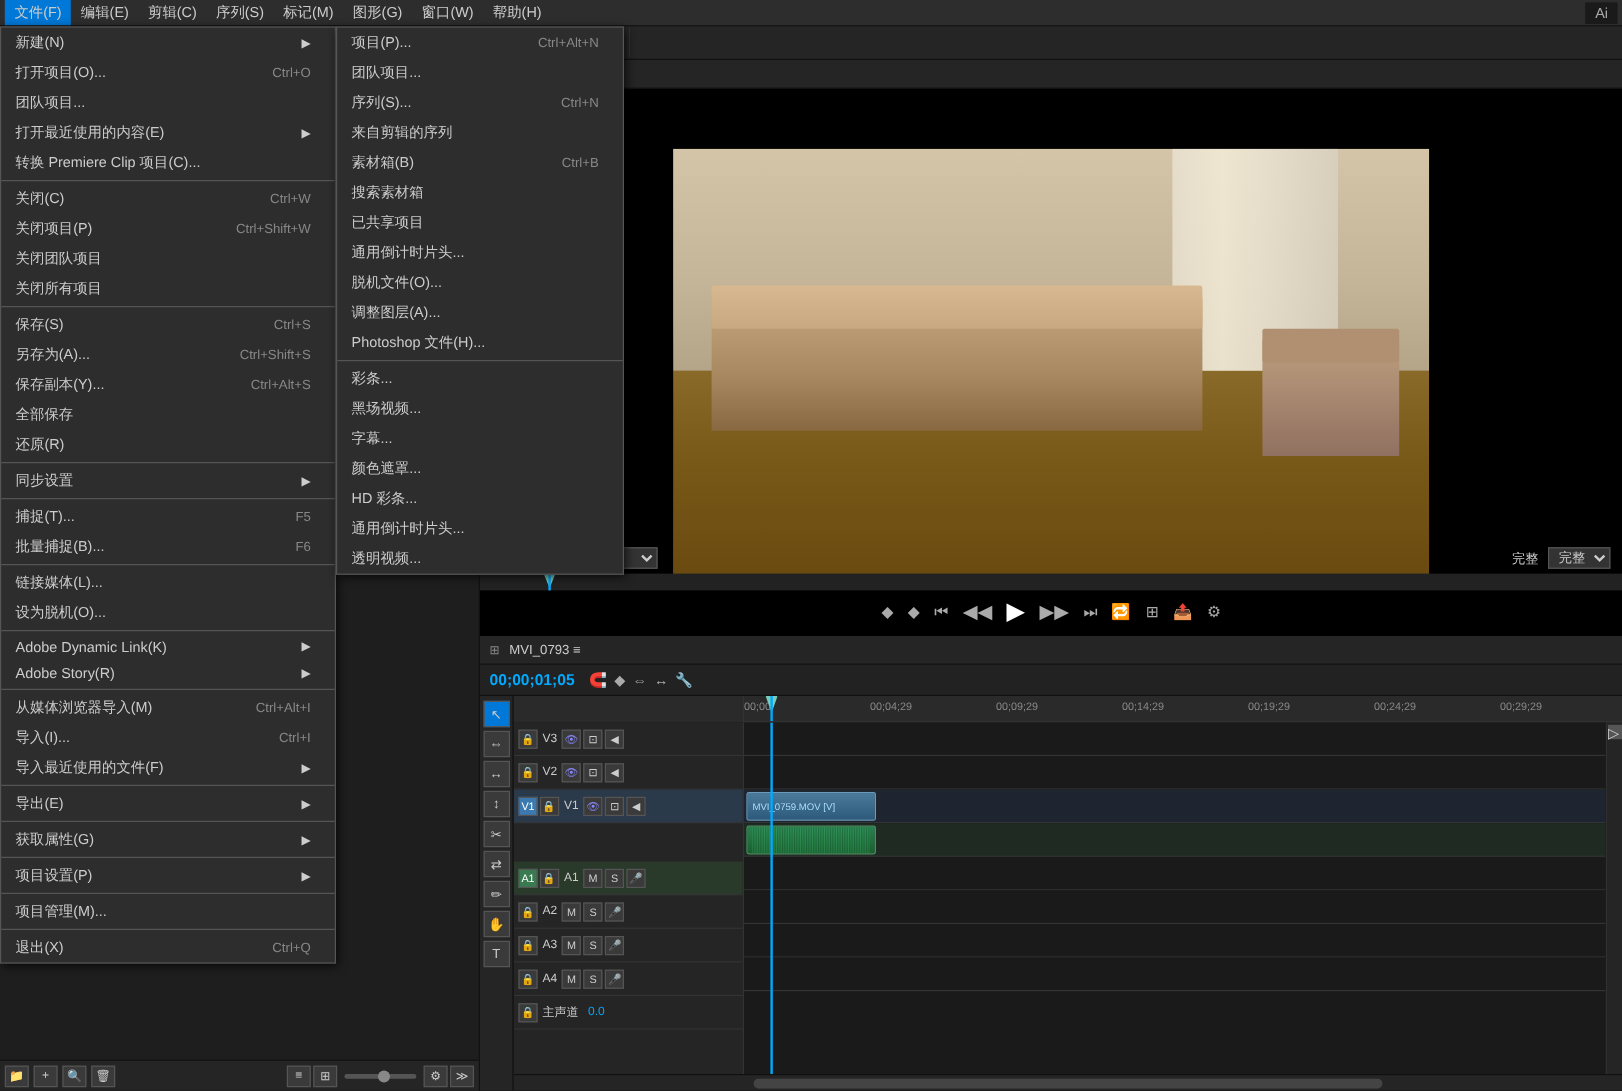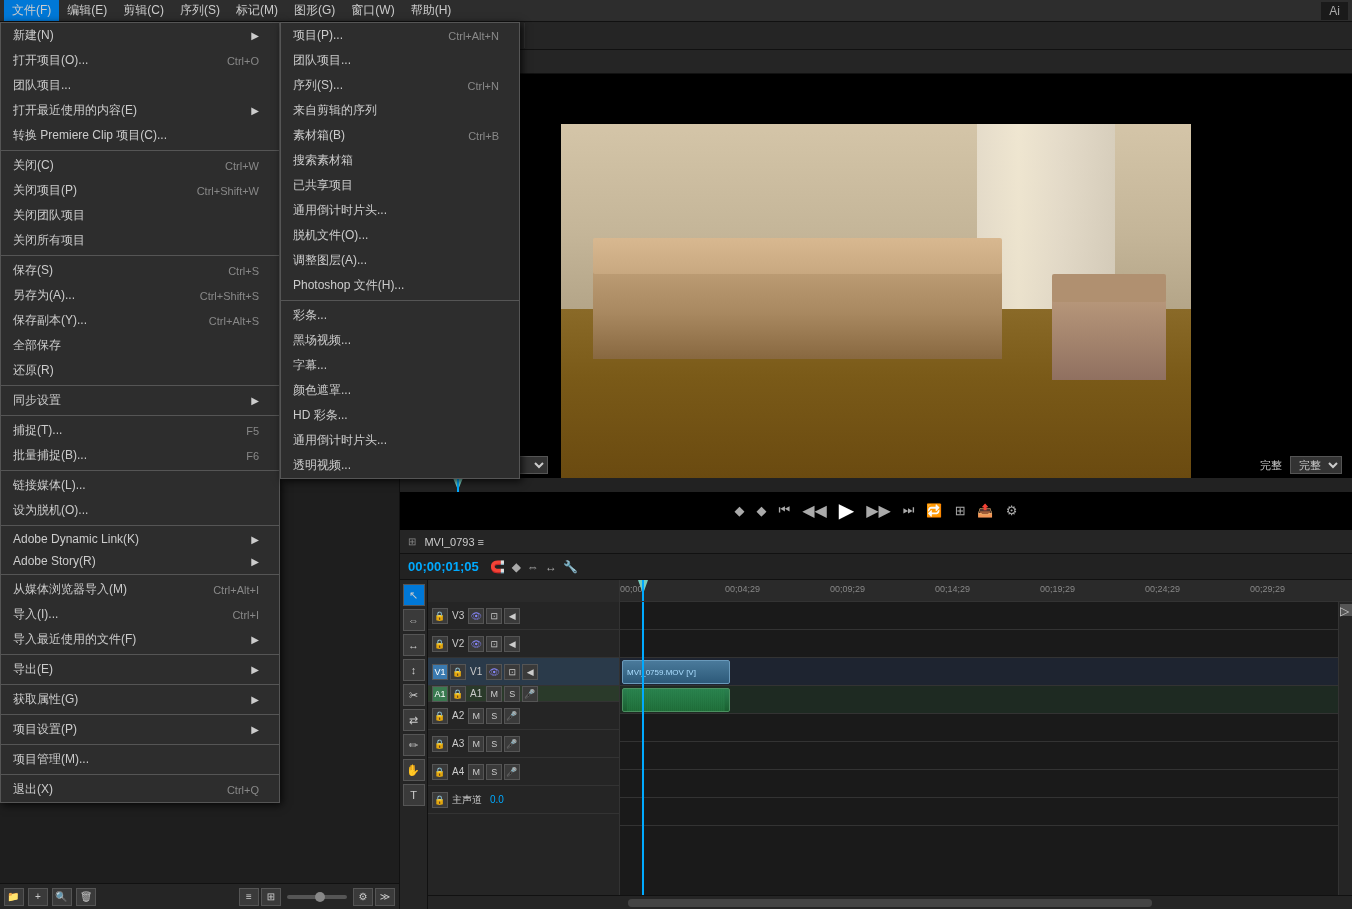--- a/index.html
+++ b/index.html
@@ -308,21 +308,21 @@
 
               <div class="track-label-row" style="height:28px;background:#2a3a4a;">
                 <div class="track-btn" style="background:#3a7ab0;color:#fff;">V1</div>
                 <div class="track-btn btn-lock">🔒</div>
                 <span class="track-name">V1</span>
                 <div class="track-btn btn-eye">👁</div>
                 <div class="track-btn">⊡</div>
                 <div class="track-btn">◀</div>
               </div>
 
-              <div class="track-label-row highlighted" style="height:16px;">
+              <div class="track-label-row highlighted" style="height:28px;margin-top:32px;">
                 <div class="track-btn" style="background:#3a7a50;color:#fff;">A1</div>
                 <div class="track-btn btn-lock">🔒</div>
                 <span class="track-name">A1</span>
                 <div class="track-btn btn-m">M</div>
                 <div class="track-btn btn-s">S</div>
                 <div class="track-btn">🎤</div>
               </div>
 
               <div class="track-label-row" style="height:28px;">
                 <div class="track-btn btn-lock">🔒</div>

